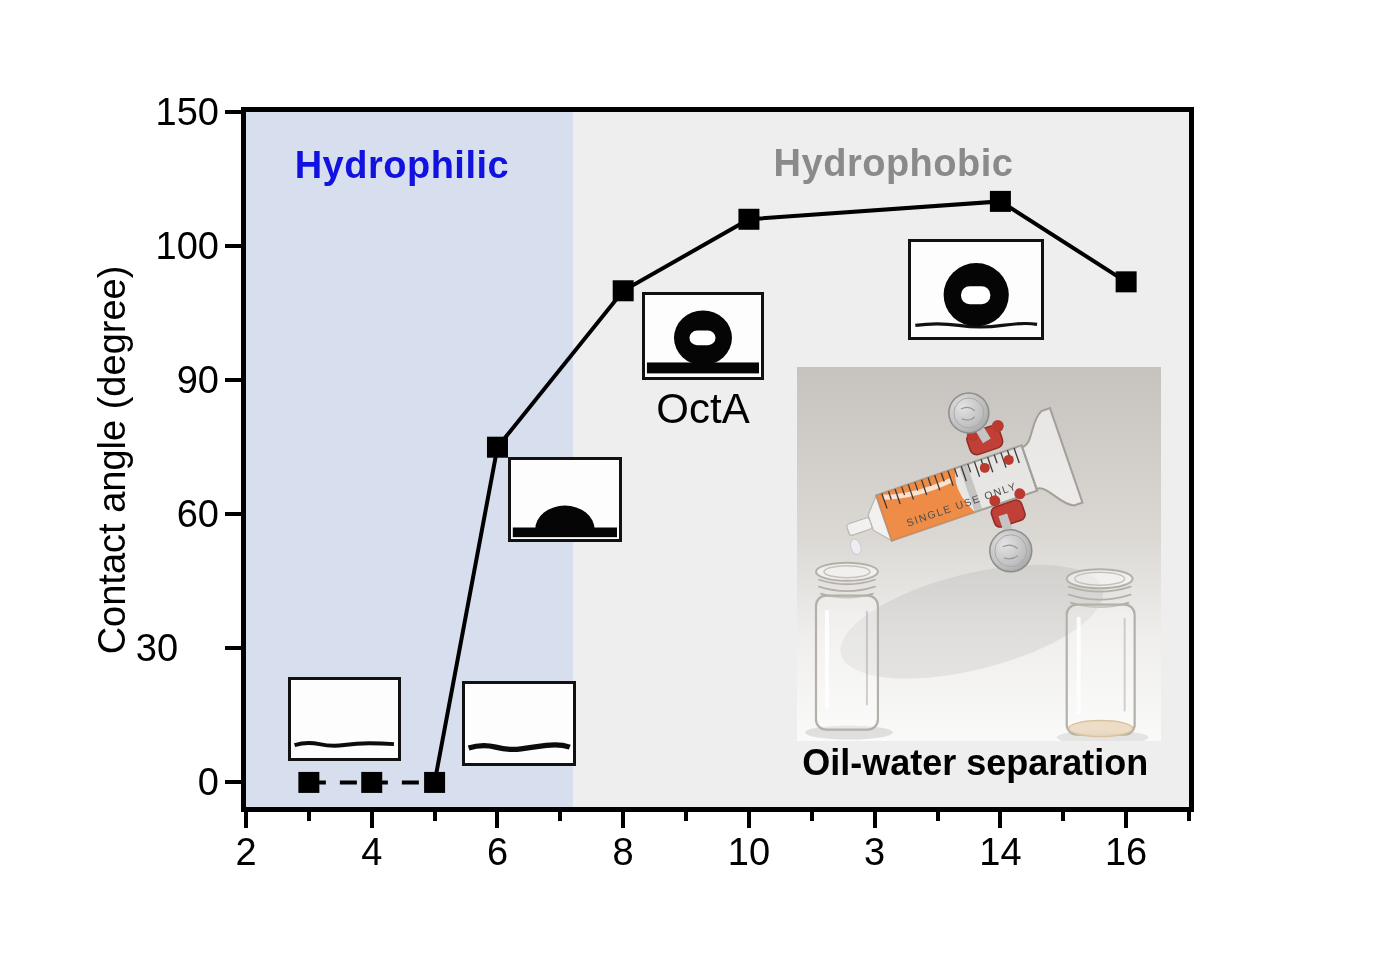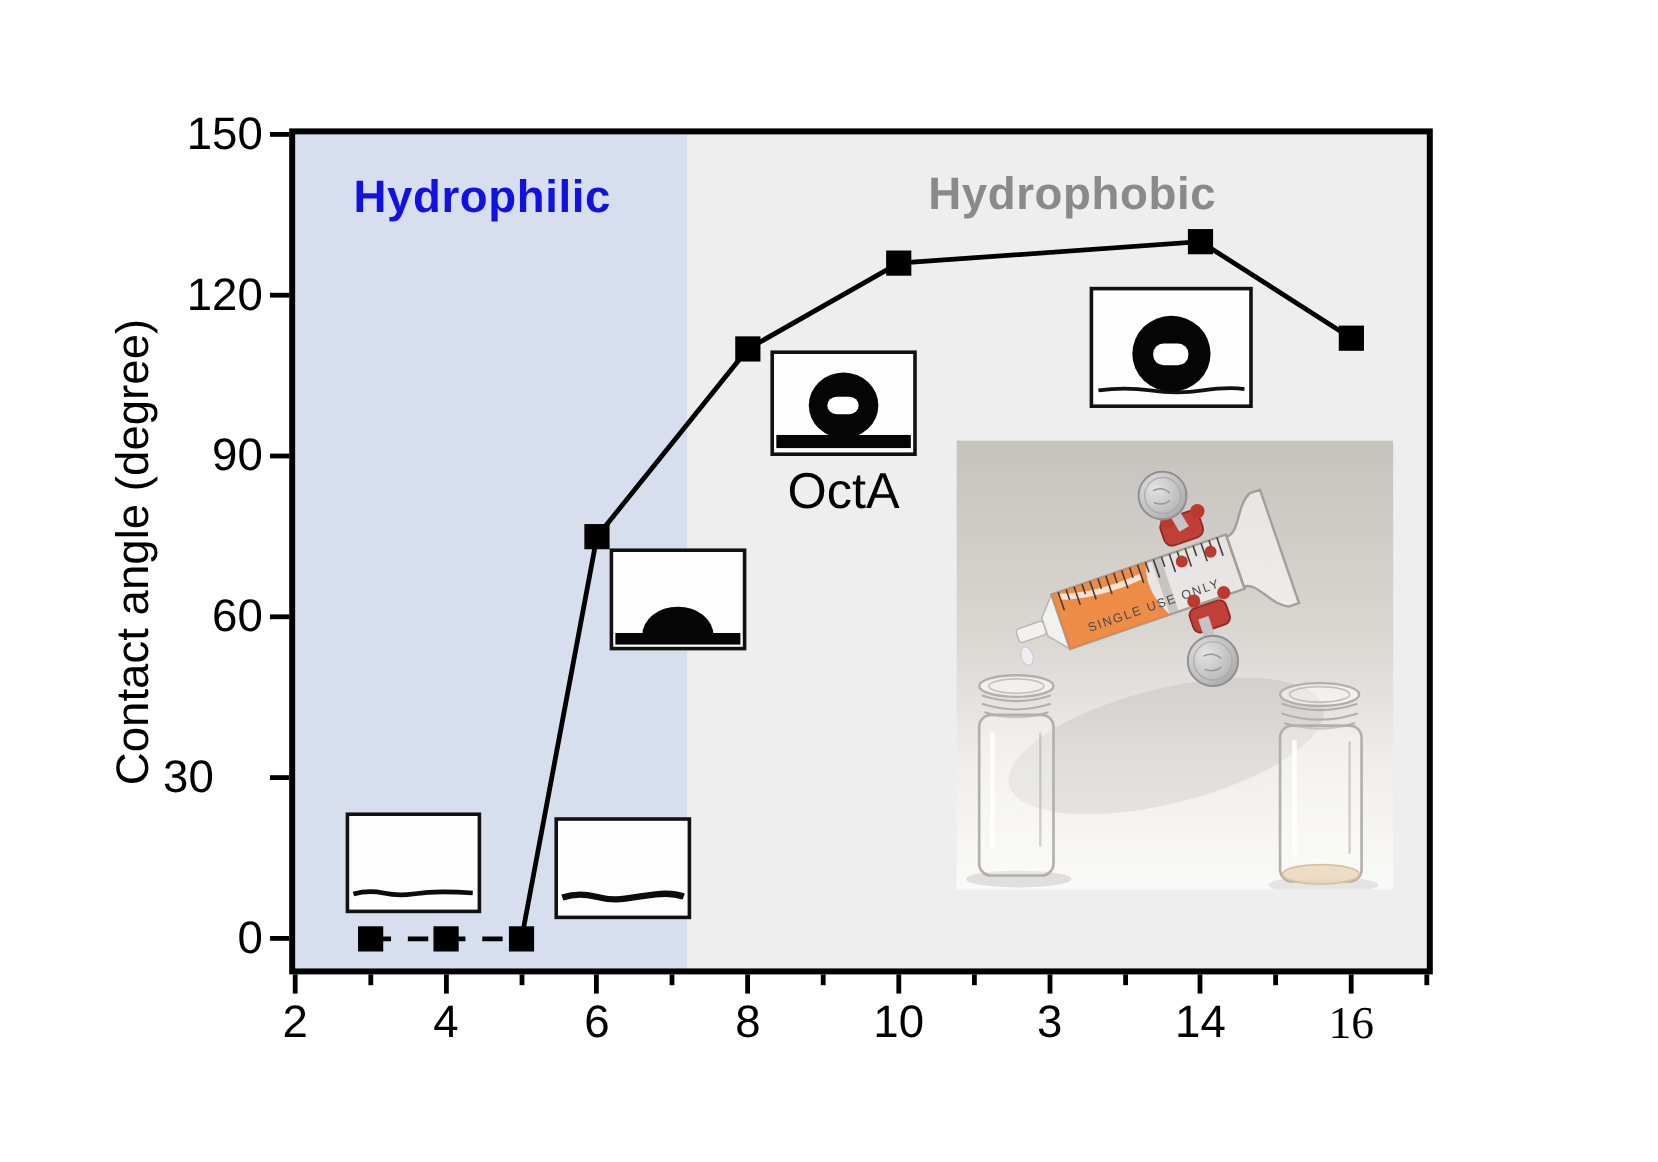--- a/index.html
+++ b/index.html
@@ -157,20 +157,21 @@
           <ellipse cx="303" cy="212" rx="25" ry="6.5" fill="none" stroke="#c6c2bb" stroke-width="1.5"></ellipse>
           <path d="M272,220 q31,10 62,0 M272,228 q31,10 62,0 M274,236 q29,9 58,0" stroke="#b4b0a9" stroke-width="1.8" fill="none"></path>
           <rect x="270" y="238" width="68" height="130" rx="10" fill="rgba(255,255,255,0.28)" stroke="#b4b0a9" stroke-width="2.2"></rect>
           <ellipse cx="304" cy="362" rx="32" ry="8" fill="rgba(236,217,192,0.9)" stroke="#d9c2a2" stroke-width="1.5"></ellipse>
           <path d="M282,252 L282,346" stroke="rgba(255,255,255,0.85)" stroke-width="4"></path>
           <path d="M328,252 L328,344" stroke="rgba(160,156,150,0.45)" stroke-width="2"></path>
         </g>
       </svg>
     </div>
 
+    <div class="photo-caption" id="photo-caption" style="left: 729.253px; top: 650.752px;">Oil-water separation</div>
 
     <svg class="series-svg" id="series-svg" viewBox="0 0 943 695" style="left: 0px; top: 0px; width: 943px; height: 695px;">
         <path d="M62.86666666666667,670.4180064308682 L125.73333333333333,670.4180064308682 L188.60000000000002,670.4180064308682" fill="none" stroke="#000000" stroke-width="4" stroke-dasharray="17 14"></path>
         <path d="M188.60000000000002,670.4180064308682 L251.46666666666667,335.2090032154341 L377.20000000000005,178.7781350482315 L502.93333333333334,107.26688102893891 L754.4000000000001,89.38906752411575 L880.1333333333333,169.83922829581994" fill="none" stroke="#000000" stroke-width="4"></path>
         <rect x="52.36666666666667" y="659.9180064308682" width="21" height="21" fill="#000"></rect>
         <rect x="115.23333333333333" y="659.9180064308682" width="21" height="21" fill="#000"></rect>
         <rect x="178.10000000000002" y="659.9180064308682" width="21" height="21" fill="#000"></rect>
         <rect x="240.96666666666667" y="324.7090032154341" width="21" height="21" fill="#000"></rect>
         <rect x="366.70000000000005" y="168.2781350482315" width="21" height="21" fill="#000"></rect>
         <rect x="492.43333333333334" y="96.76688102893891" width="21" height="21" fill="#000"></rect>
@@ -190,37 +191,37 @@
       <div class="x-tick-label" style="left: 452.467px; top: 831px;">6</div>
       <div class="tick" style="left: 621.2px; top: 812px; width: 4px; height: 16px;"></div>
       <div class="x-tick-label" style="left: 578.2px; top: 831px;">8</div>
       <div class="tick" style="left: 746.933px; top: 812px; width: 4px; height: 16px;"></div>
       <div class="x-tick-label" style="left: 703.933px; top: 831px;">10</div>
       <div class="tick" style="left: 872.667px; top: 812px; width: 4px; height: 16px;"></div>
       <div class="x-tick-label" style="left: 829.667px; top: 831px;">3</div>
       <div class="tick" style="left: 998.4px; top: 812px; width: 4px; height: 16px;"></div>
       <div class="x-tick-label" style="left: 955.4px; top: 831px;">14</div>
       <div class="tick" style="left: 1124.13px; top: 812px; width: 4px; height: 16px;"></div>
-      <div class="x-tick-label" style="left: 1081.13px; top: 831px; font-family: Liberation Serif, serif;">16</div>
+      <div class="x-tick-label" style="left: 1081.13px; top: 831px;">16</div>
       <div class="tick" style="left: 306.867px; top: 812px; width: 4px; height: 9px;"></div>
       <div class="tick" style="left: 432.6px; top: 812px; width: 4px; height: 9px;"></div>
       <div class="tick" style="left: 558.333px; top: 812px; width: 4px; height: 9px;"></div>
       <div class="tick" style="left: 684.067px; top: 812px; width: 4px; height: 9px;"></div>
       <div class="tick" style="left: 809.8px; top: 812px; width: 4px; height: 9px;"></div>
       <div class="tick" style="left: 935.533px; top: 812px; width: 4px; height: 9px;"></div>
       <div class="tick" style="left: 1061.27px; top: 812px; width: 4px; height: 9px;"></div>
       <div class="tick" style="left: 1187px; top: 812px; width: 4px; height: 9px;"></div>
       <div class="tick" style="left: 225px; top: 780.418px; width: 16px; height: 4px;"></div>
       <div class="y-tick-label" style="left: 95px; top: 760.418px;">0</div>
       <div class="tick" style="left: 225px; top: 646.334px; width: 16px; height: 4px;"></div>
       <div class="y-tick-label" style="left: 95px; top: 626.334px; text-align: center;">30</div>
       <div class="tick" style="left: 225px; top: 512.251px; width: 16px; height: 4px;"></div>
       <div class="y-tick-label" style="left: 95px; top: 492.251px;">60</div>
       <div class="tick" style="left: 225px; top: 378.167px; width: 16px; height: 4px;"></div>
       <div class="y-tick-label" style="left: 95px; top: 358.167px;">90</div>
       <div class="tick" style="left: 225px; top: 244.084px; width: 16px; height: 4px;"></div>
-      <div class="y-tick-label" style="left: 95px; top: 224.084px;">120</div>
+      <div class="y-tick-label" style="left: 95px; top: 224.084px;">100</div>
       <div class="tick" style="left: 225px; top: 110px; width: 16px; height: 4px;"></div>
       <div class="y-tick-label" style="left: 95px; top: 90px;">150</div>
     </div>
 
   <div class="axis-title-y" id="y-title" style="left: 112px; top: 459.5px;">Contact angle (degree)</div>
 </div>
 
 </body></html>

